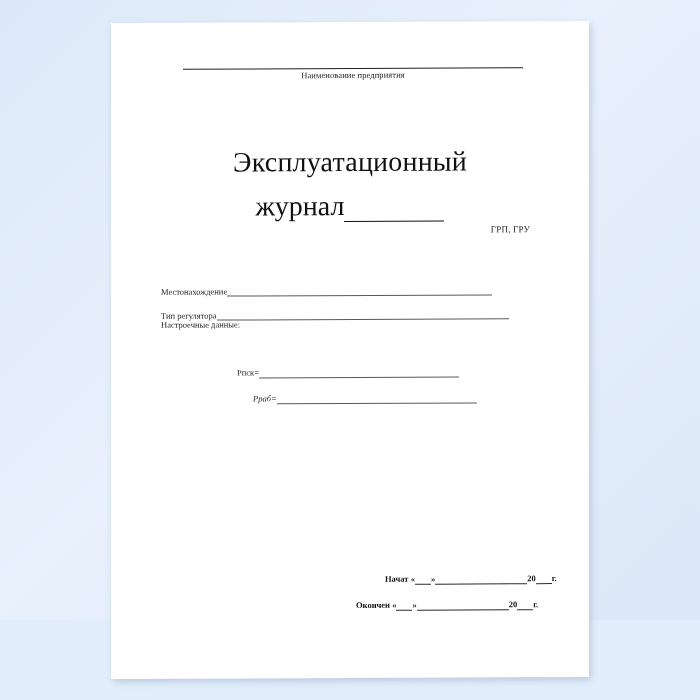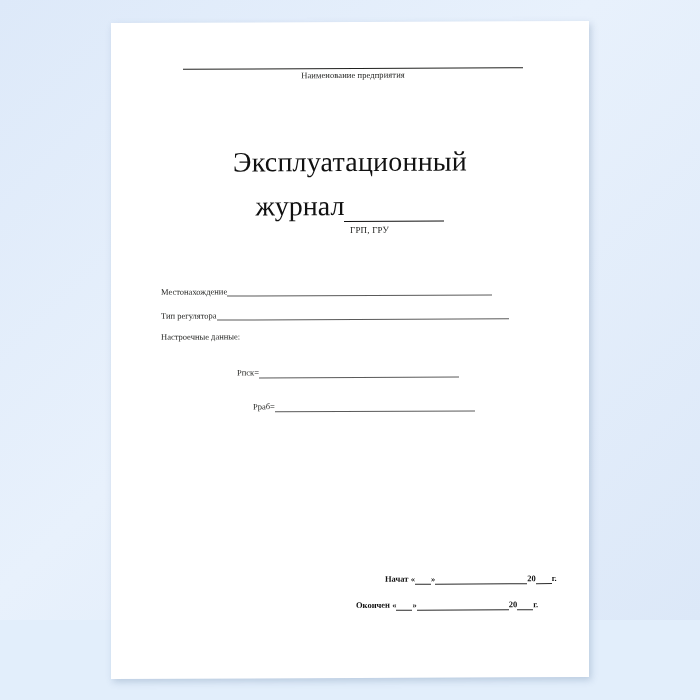--- a/index.html
+++ b/index.html
@@ -81,21 +81,21 @@
     width: 100px;
     border-bottom: 1.3px solid #111;
     vertical-align: bottom;
     height: 26px;
   }
   .subtitle {
     position: absolute;
     left: 239px;
     top: 203px;
     width: 180px;
-    text-align: left;
+    text-align: right;
     font-size: 9px;
     color: #1b1c1a;
     letter-spacing: 0.2px;
   }
 
   
   .field {
     position: absolute;
     font-size: 8.5px;
     color: #1b1c1a;
@@ -113,29 +113,29 @@
     border-bottom: 0.8px solid #5a5a5a;
     height: 9px;
   }
 
   .f-location   { left: 50px;  top: 264px; }
   .f-location .rule { width: 265px; }
 
   .f-regtype    { left: 50px;  top: 288px; }
   .f-regtype .rule { width: 292px; }
 
-  .f-settings   { left: 50px;  top: 310px; align-items: center; }
+  .f-settings   { left: 50px;  top: 298px; align-items: center; }
 
   .p-row { position: absolute; font-size: 8.5px; color: #1b1c1a; display: flex; align-items: flex-end; white-space: nowrap; }
   .p-row .lbl { padding-bottom: 1px; }
   .p-row .rule { display: inline-block; border-bottom: 0.8px solid #5a5a5a; height: 9px; width: 200px; }
 
   .p-1 { left: 142px; top: 320px; }
   .p-2 { left: 126px; top: 345px; }
-  .p-3 { left: 142px; top: 379px; }
+  .p-3 { left: 142px; top: 371px; font-style: italic; }
   .p-4 { left: 142px; top: 396px; }
 
   
   .foot-row {
     position: absolute;
     font-size: 8.5px;
     font-weight: bold;
     color: #111;
     display: flex;
     align-items: flex-end;

